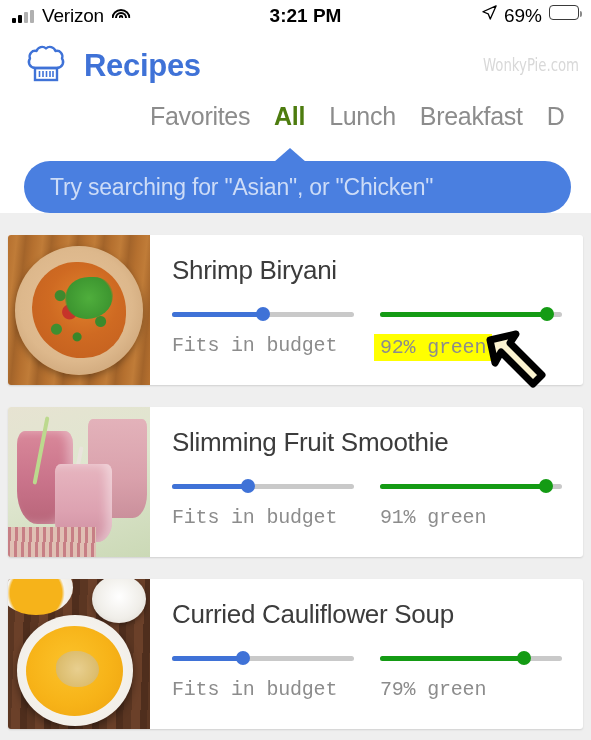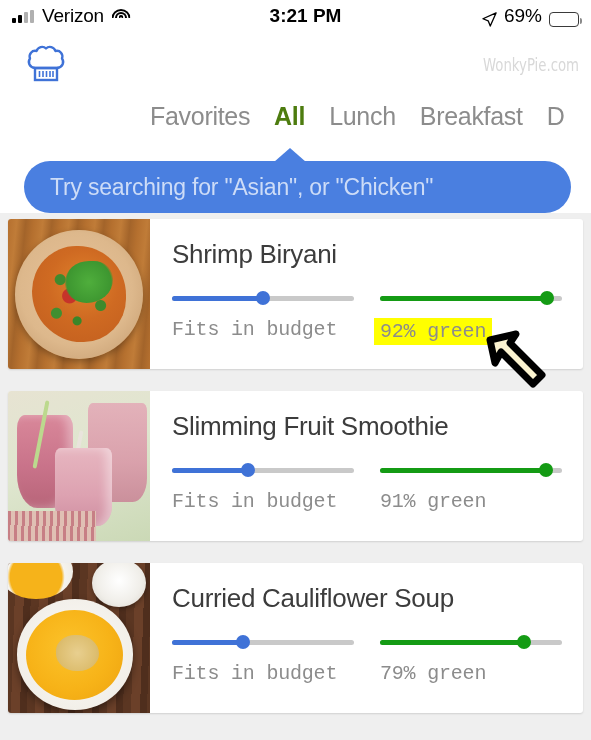--- a/index.html
+++ b/index.html
@@ -31,21 +31,21 @@
   .wifi span { position:absolute; left:50%; transform:translateX(-50%);
     border:2px solid #000; border-bottom:none; border-radius:50% 50% 0 0 / 100% 100% 0 0; }
   .wifi span:nth-child(1){ width:19px;height:9px;top:0; }
   .wifi span:nth-child(2){ width:12px;height:6px;top:3px; }
   .wifi span:nth-child(3){ width:5px;height:3px;top:6px; }
   .sb-time {
     position:absolute; left:0; right:0; text-align:center;
     font-size:19px; font-weight:bold; color:#000; pointer-events:none;margin-left:20px;
   }
   .sb-right {
-    margin-left:auto; display:flex; align-items:flex-end; gap:7px;
+    margin-left:auto; display:flex; align-items:flex-start; gap:7px;
     position:relative; z-index:2;
   }
   .loc-arrow { width:15px; height:15px; }
   .sb-batt-pct { font-size:19px; color:#000; }
   .batt {
     width:30px; height:15px; border:1.6px solid #3a3a3a; border-radius:4px;
     position:relative; padding:1.6px;
   }
   .batt::after {
     content:""; position:absolute; right:-4px; top:4.5px;
@@ -90,21 +90,21 @@
   .tipbubble::before {
     content:""; position:absolute; top:-13px; left:250px;
     border-left:16px solid transparent; border-right:16px solid transparent;
     border-bottom:14px solid #4a7fe0;
   }
   .tiptext {
     font-size:23px; color:#cddcf7; letter-spacing:-0.2px;
   }
 
   
-  .cardlist { padding:6px 8px 0 8px; }
+  .cardlist { padding:6px 8px 0 8px;margin-top:16px; }
   .card {
     background:#ffffff; border-radius:3px;
     display:flex; height:150px; margin-bottom:22px;
     box-shadow:0 1px 2px rgba(0,0,0,.13);
     overflow:hidden; position:relative;
   }
   .thumb { width:142px; flex:0 0 142px; position:relative; overflow:hidden; }
   .cardbody { flex:1; padding:20px 0 0 22px; position:relative; }
   .recipename {
     font-size:26px; color:#3c3c3c; letter-spacing:-0.3px; margin-bottom:22px;
@@ -251,20 +251,21 @@
 
 <div class="headerpanel">
 
   <div class="brandrow">
     <svg class="chefhat" viewBox="0 0 40 44">
       <path d="M9 24 C3 23 1.5 18 4 14.5 C2.5 10 6 6 10.5 7 C12 3 17 1.5 20 4.5
                C23 1.5 28 3 29.5 7 C34 6 37.5 10 36 14.5 C38.5 18 37 23 31 24 Z" fill="none" stroke="#3f72d7" stroke-width="2.4" stroke-linejoin="round"></path>
       <rect x="9" y="24" width="22" height="12" fill="none" stroke="#3f72d7" stroke-width="2.4"></rect>
       <path d="M13.5 27 L13.5 33 M17 27 L17 33 M20.5 27 L20.5 33 M24 27 L24 33 M27 27 L27 33" stroke="#3f72d7" stroke-width="1.6"></path>
     </svg>
+    <span class="brandtitle">Recipes</span>
     <span class="watermark">WonkyPie.com</span>
   </div>
 
   <div class="tabsrow">
     <span class="tab">Favorites</span>
     <span class="tab active">All</span>
     <span class="tab">Lunch</span>
     <span class="tab">Breakfast</span>
     <span class="tab">D</span>
   </div>

